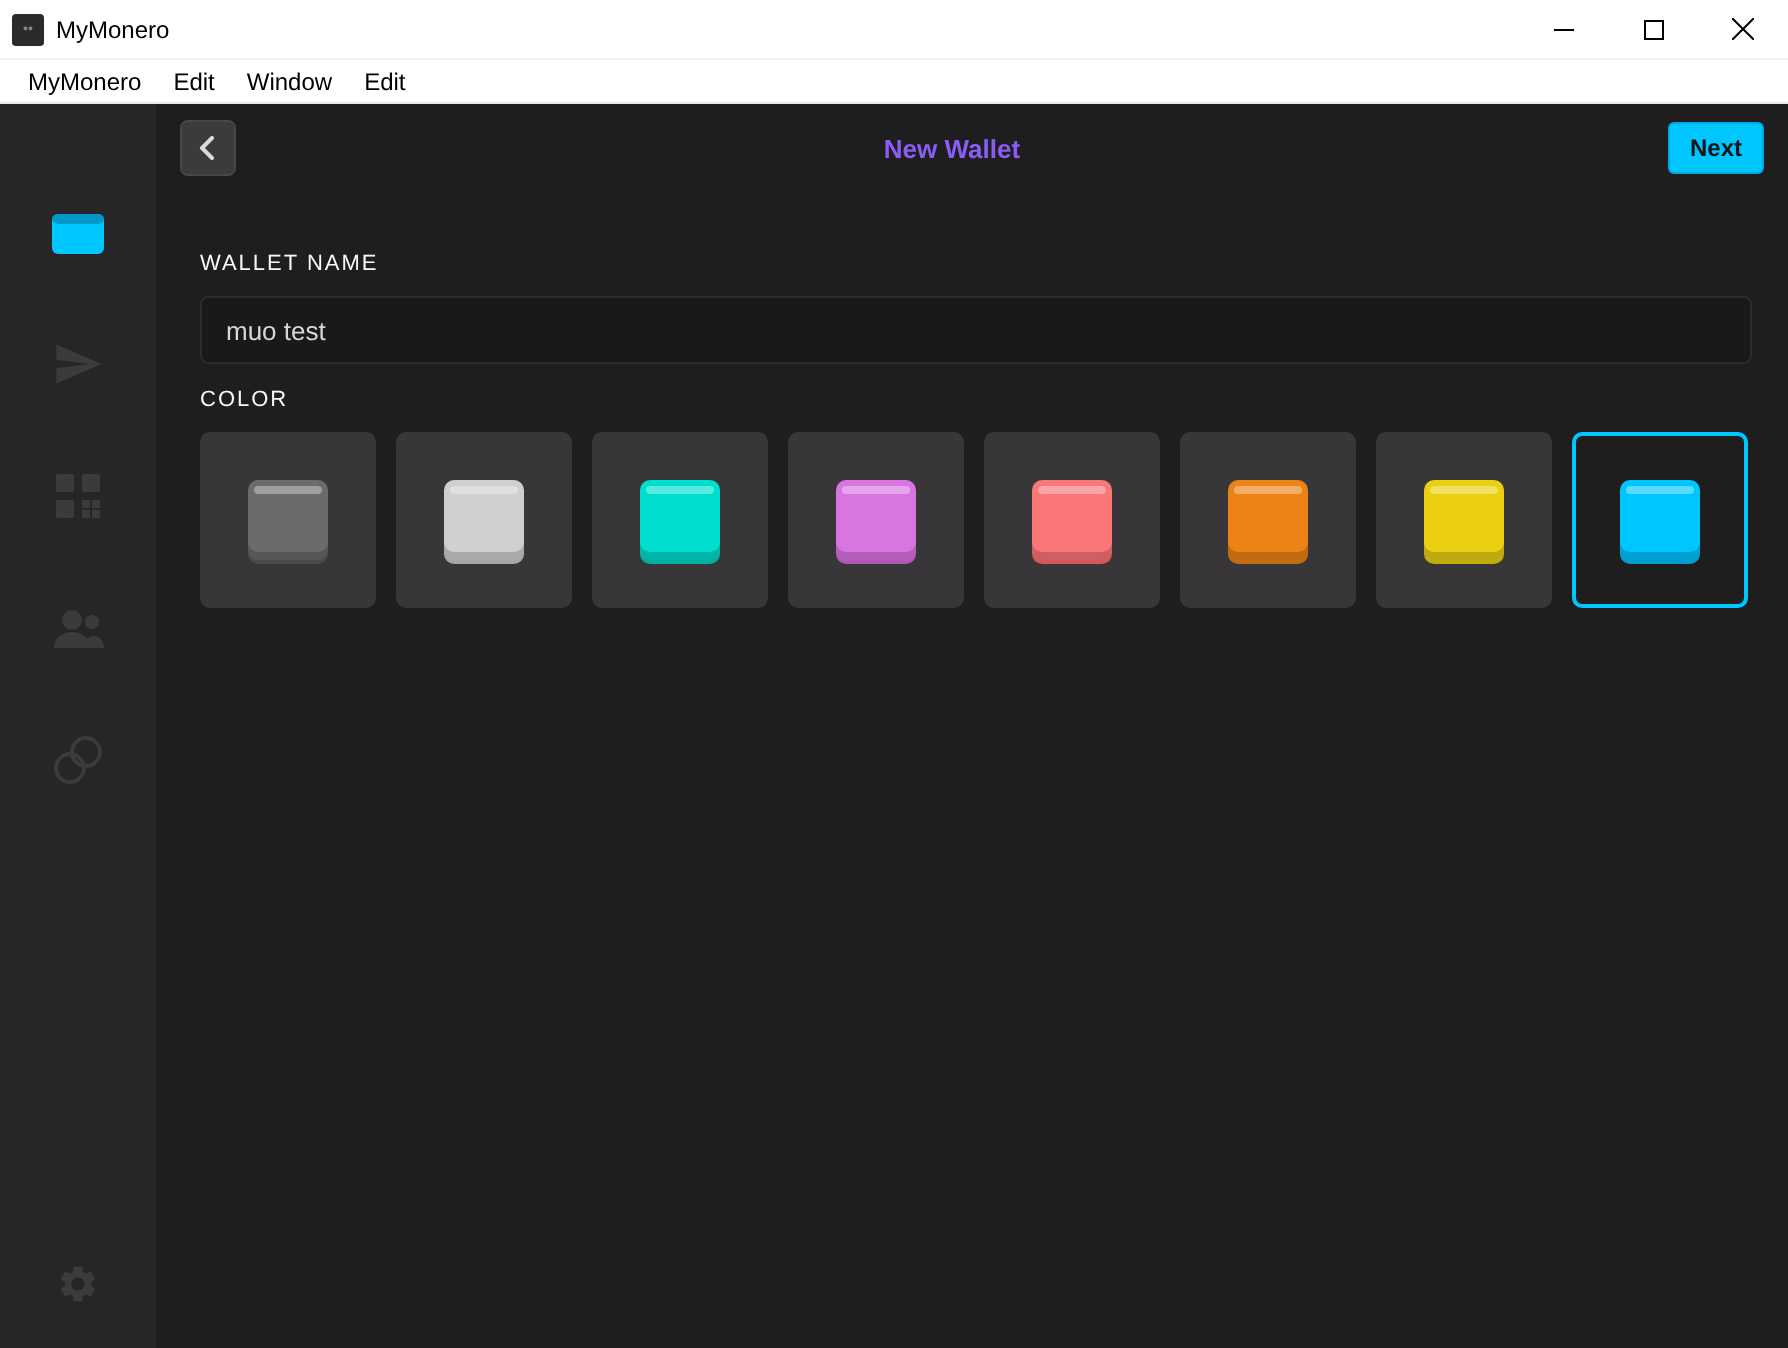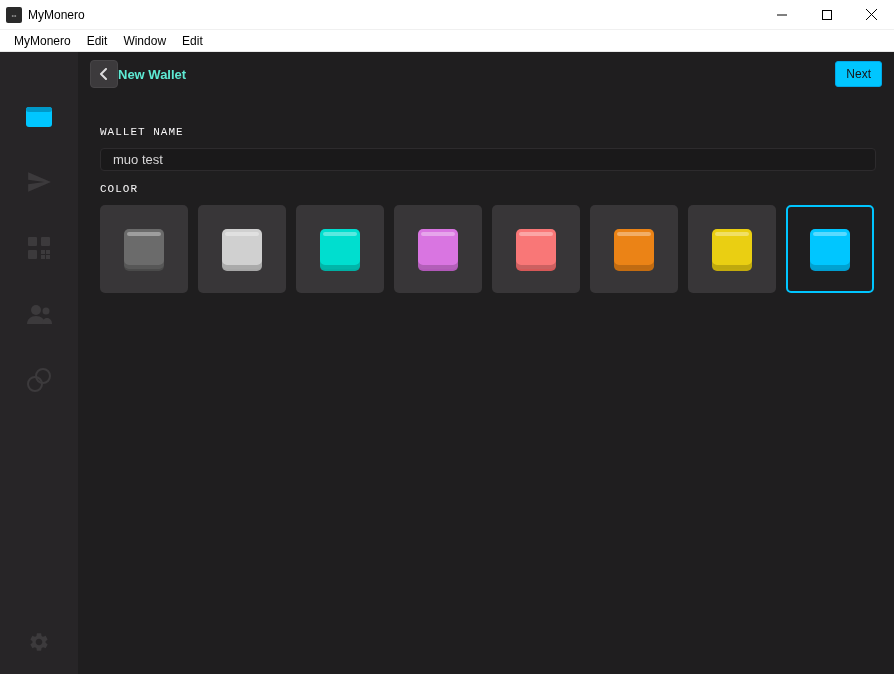--- a/index.html
+++ b/index.html
@@ -124,48 +124,49 @@
       background: #3c3a3c;
       border: 1px solid #474547;
       display: flex;
       align-items: center;
       justify-content: center;
       cursor: pointer;
     }
     .back-btn svg { display: block; }
     .top-title {
       flex: 1;
-      color: #5eead4;
+      text-align: center;
+      color: #8b5cf6;
       font-size: 13px;
       font-weight: 600;
     }
     .next-btn {
       background: #00c6ff;
       border: 1px solid #00a8e8;
       color: #161416;
       font-size: 12px;
-      font-weight: 400;
+      font-weight: 700;
       padding: 5px 10px;
       border-radius: 3px;
       cursor: pointer;
     }
     .content {
       padding: 12px 18px 18px 22px;
     }
     .field-label {
-      font-family: Liberation Mono, monospace;
+      font-family: Liberation Sans, sans-serif;
       font-size: 11px;
       letter-spacing: 1px;
       color: #f8f7f8;
       margin-bottom: 10px;
       margin-top: 18px;
     }
     .text-input {
       width: 100%;
-      height: 23px;
+      height: 34px;
       border-radius: 4px;
       background: #1a191a;
       border: 1px solid #2d2b2d;
       color: #d8d7d8;
       font-size: 13px;
       padding: 0 12px;
       outline: none;
     }
     
     .swatches {

